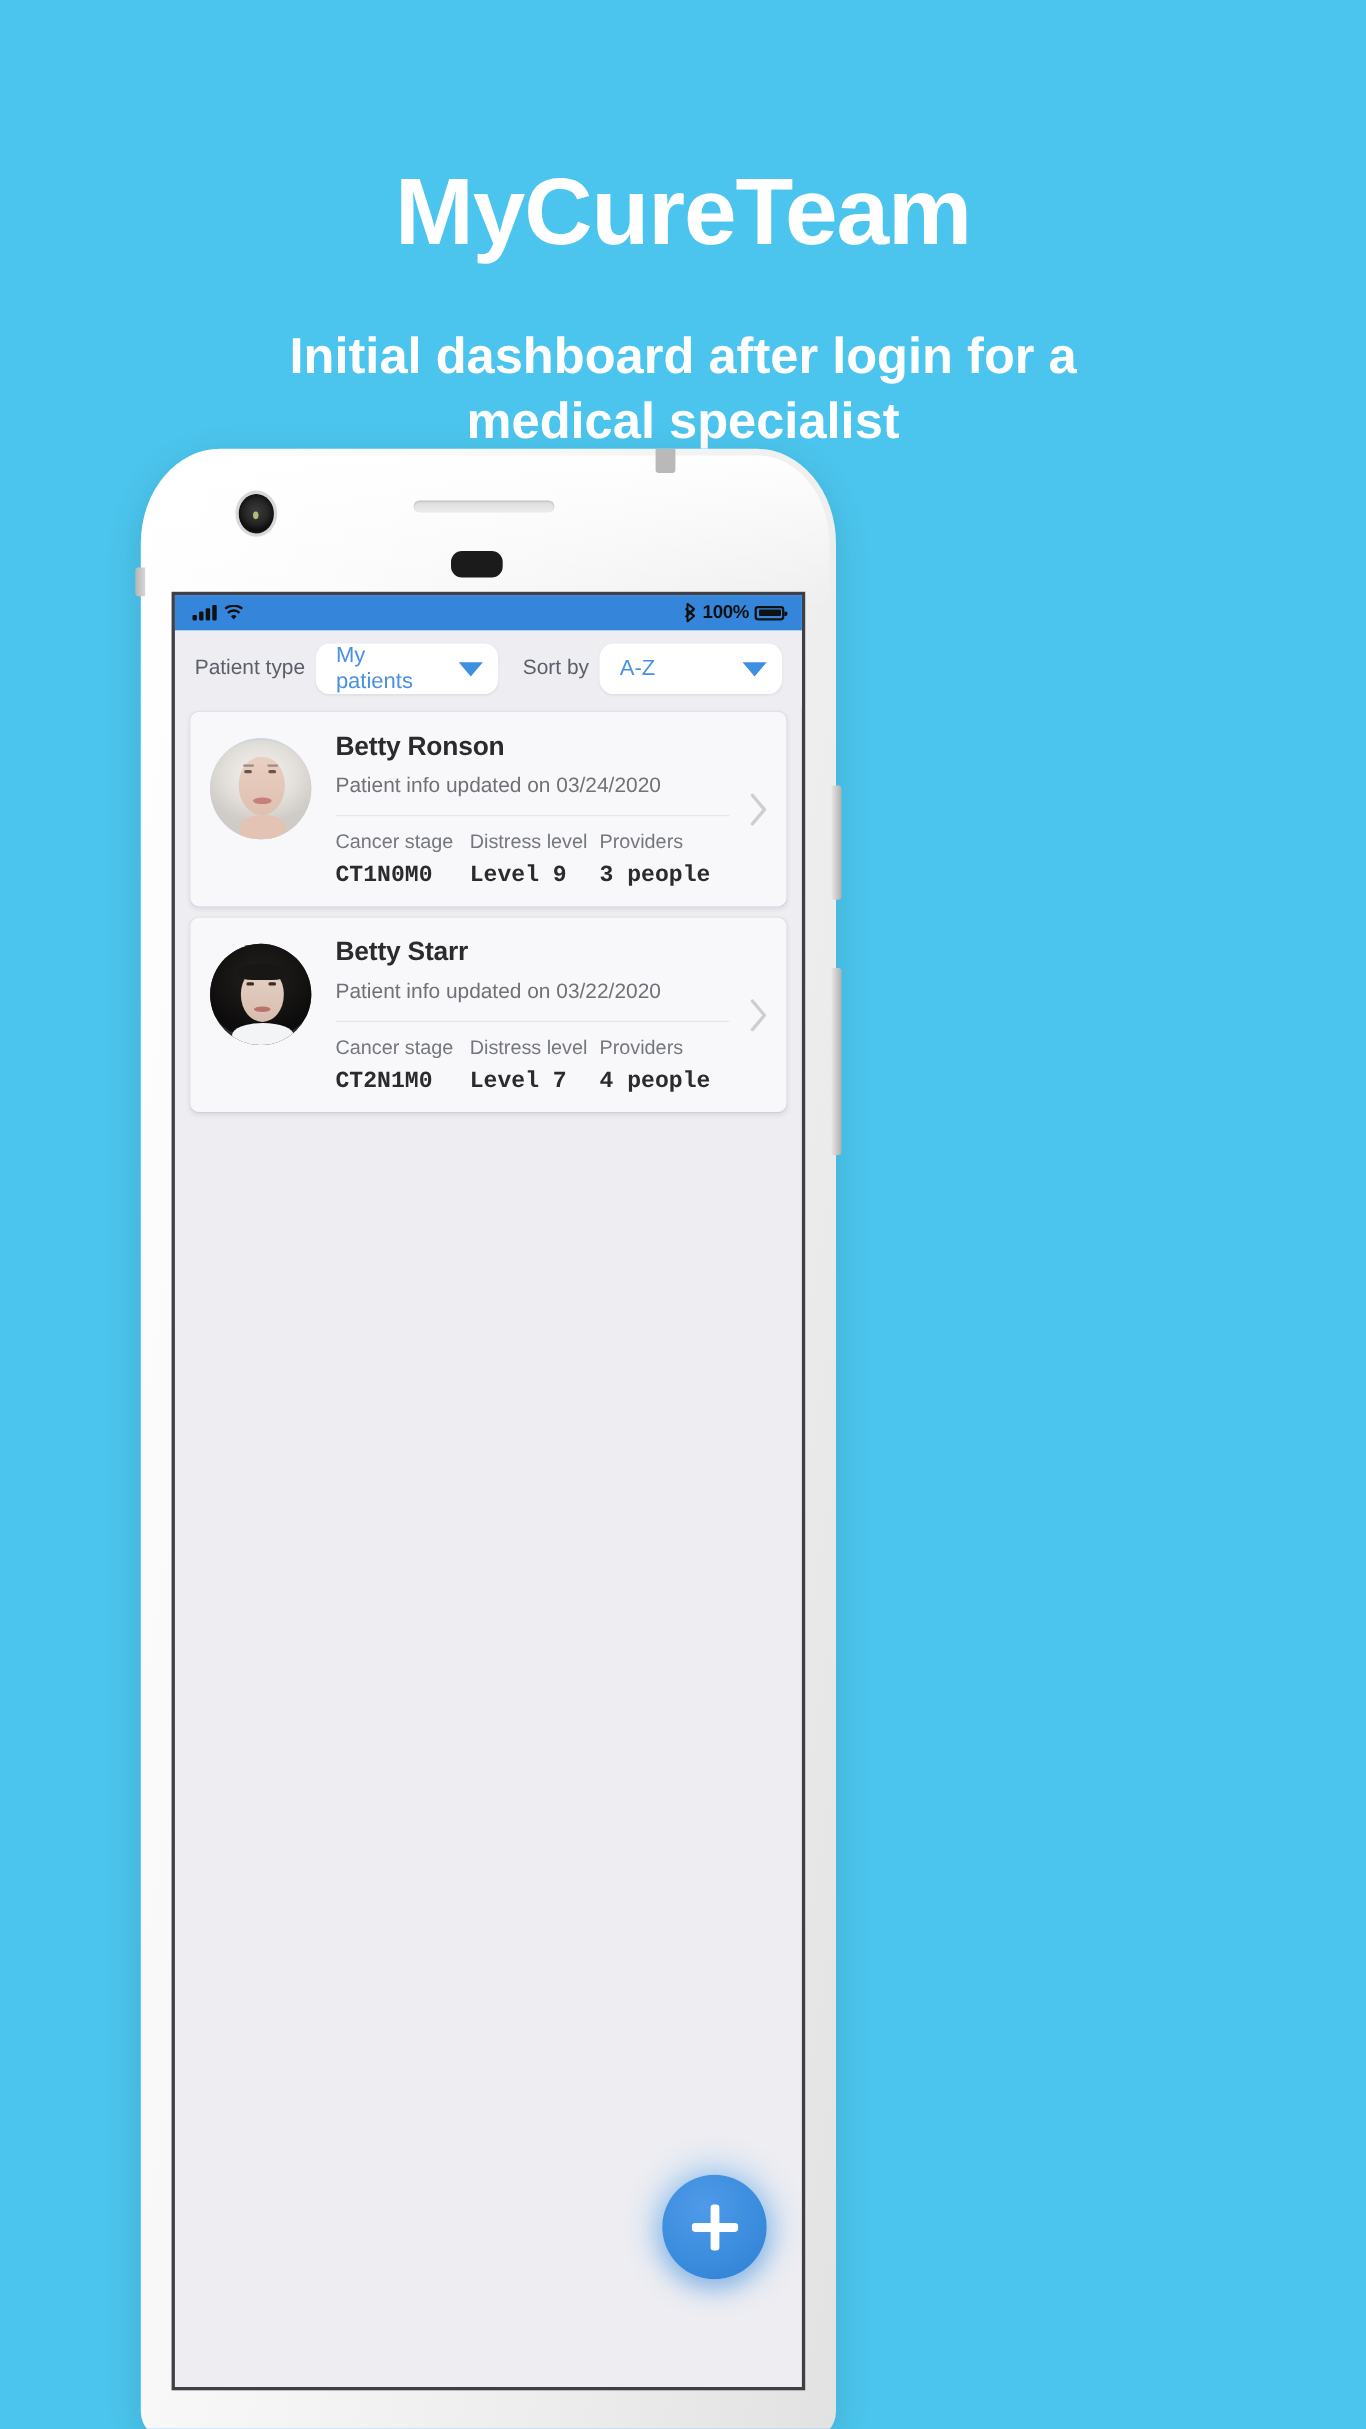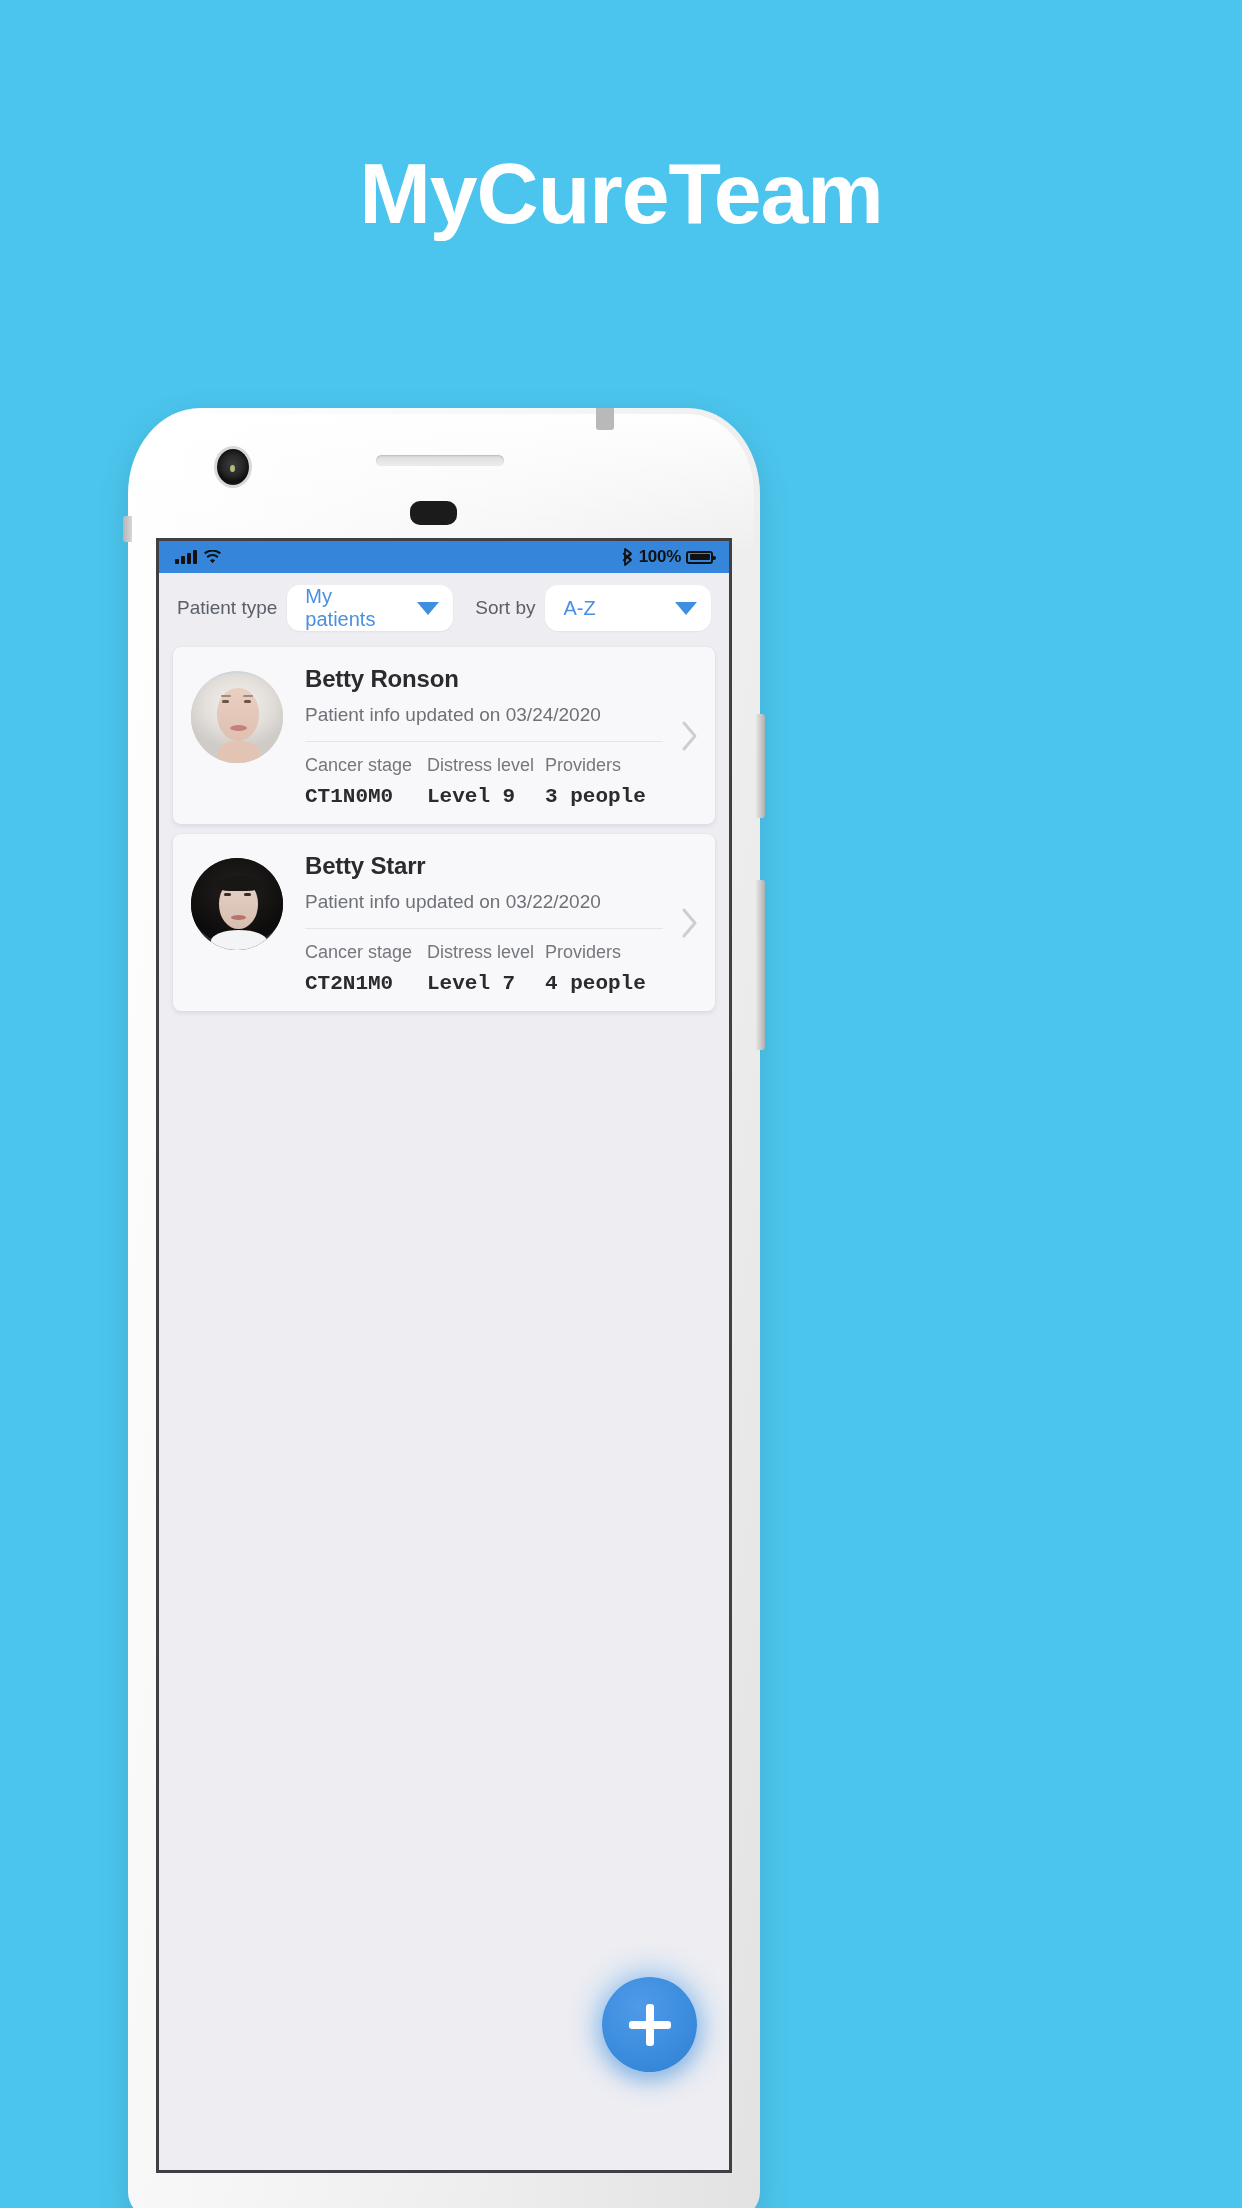--- a/index.html
+++ b/index.html
@@ -234,20 +234,21 @@
     content:""; position:absolute; background:#fff; border-radius:3px;
   }
   .fab .plus:before { left:0; top:17px; width:42px; height:8px; }
   .fab .plus:after  { top:0; left:17px; height:42px; width:8px; }
 </style>
 </head>
 <body>
 
 <div class="promo">
   <div class="promo-title">MyCureTeam</div>
+  <div class="promo-sub">Initial dashboard after login for a medical specialist</div>
 </div>
 
 <div class="phone">
   <div class="phone-inner-sheen"></div>
   <div class="top-nub"></div>
   <div class="cam"></div>
   <div class="speaker"></div>
   <div class="sensor"></div>
   <div class="btn-left"></div>
   <div class="btn-right-1"></div>

